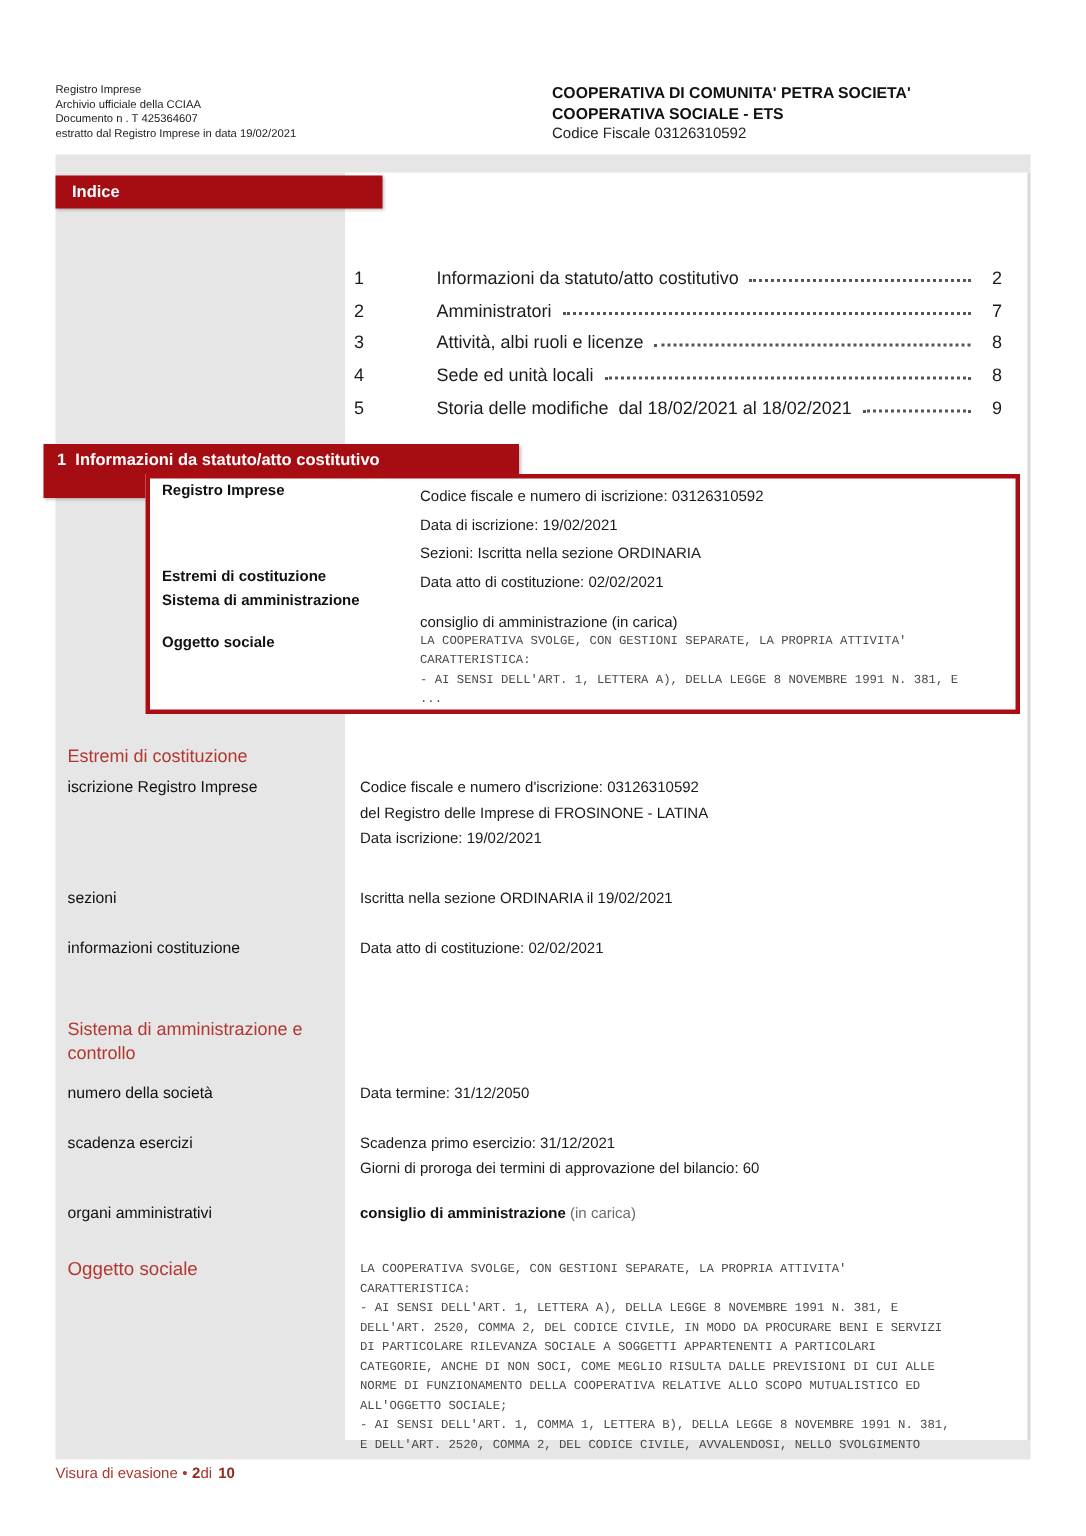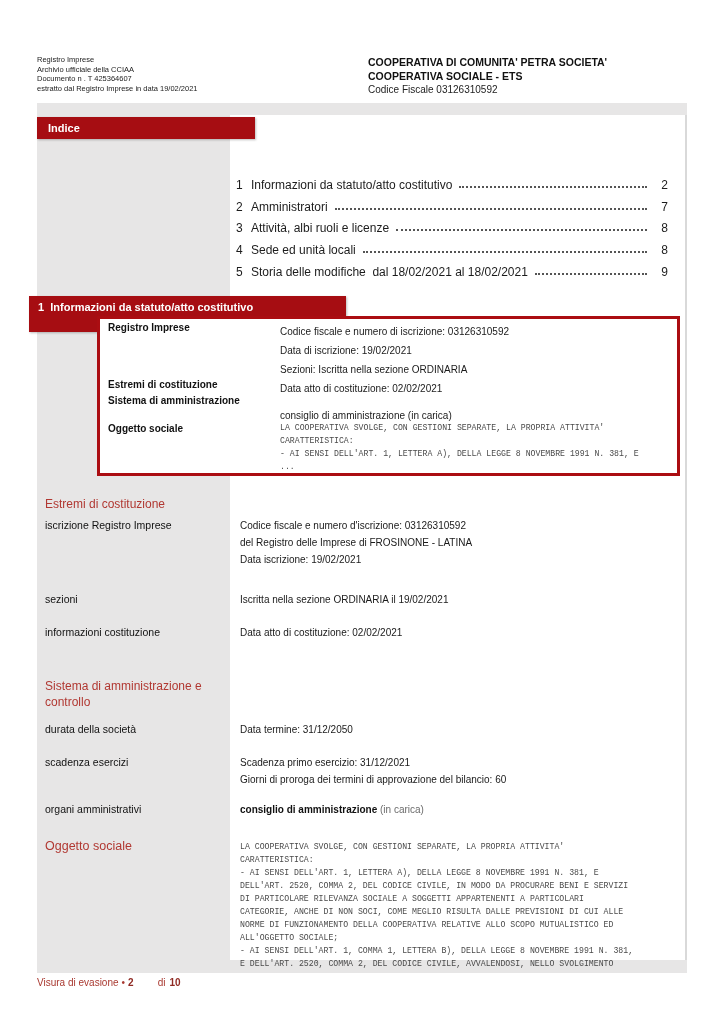--- a/index.html
+++ b/index.html
@@ -44,21 +44,21 @@
     font-size:11px;font-weight:bold;line-height:22px;
     padding-left:9px;box-sizing:border-box;
     white-space:pre;
     box-shadow:1px 1px 2px rgba(70,70,70,0.35);
   }
 
   
   .toc{left:236px;top:170px;width:432px;}
   .toc-row{display:flex;align-items:flex-end;height:21.8px;font-size:12px;color:#1c1c1c;cursor:pointer;}
   .toc-num{width:15px;flex:0 0 auto;}
-  .toc-label{flex:0 0 auto;white-space:pre;}
+  .toc-label{flex:0 0 auto;white-space:pre;margin-left:40px;}
   .toc-leader{flex:1 1 auto;border-bottom:2px dotted #555;margin:0 5px 4px 7px;height:0;}
   .toc-page{flex:0 0 auto;width:16px;text-align:right;}
 
   
   .statuto-box{
     left:97px;top:316px;width:583px;height:160px;
     background:#ffffff;border:3px solid #ab0d12;box-sizing:border-box;
   }
   .box-label{position:absolute;left:8px;font-size:10px;font-weight:bold;color:#111;}
   .box-value{position:absolute;left:180px;font-size:10px;line-height:19px;color:#1a1a1a;white-space:pre-line;}
@@ -83,21 +83,21 @@
   .oggetto-body{
     left:240px;top:840px;width:440px;
     font-family:"Liberation Mono", monospace;
     font-size:8.2px;line-height:13px;color:#4a4a4a;
     white-space:pre;overflow:hidden;
   }
 
   
   .footer{left:37px;top:977px;font-size:10px;color:#a93930;}
   .footer b{color:#8f2a23;}
-  .footer .of-label{margin-left:24px;text-align:center;}
+  .footer .of-label{text-align:center;}
   .footer .bullet{margin:0 3px;}
   .footer .total{margin-left:4px;}
 </style>
 </head>
 <body>
 
 <div class="page">
 
   <div class="abs doc-meta">Registro Imprese
 Archivio ufficiale della CCIAA
@@ -179,21 +179,21 @@
     <div class="row-value">Iscritta nella sezione ORDINARIA il 19/02/2021</div>
   </div>
   <div class="row" style="top:624px;">
     <div class="row-label">informazioni costituzione</div>
     <div class="row-value">Data atto di costituzione: 02/02/2021</div>
   </div>
 
   <div class="red-heading" style="top:678px;">Sistema di amministrazione e
 controllo</div>
   <div class="row" style="top:721px;">
-    <div class="row-label">durata della società</div>
+    <div class="row-label">numero della società</div>
     <div class="row-value">Data termine: 31/12/2050</div>
   </div>
   <div class="row" style="top:754px;">
     <div class="row-label">scadenza esercizi</div>
     <div class="row-value">Scadenza primo esercizio: 31/12/2021
 Giorni di proroga dei termini di approvazione del bilancio: 60</div>
   </div>
   <div class="row" style="top:801px;">
     <div class="row-label">organi amministrativi</div>
     <div class="row-value"><span class="val-bold">consiglio di amministrazione</span><span class="val-gray"> (in carica)</span></div>

